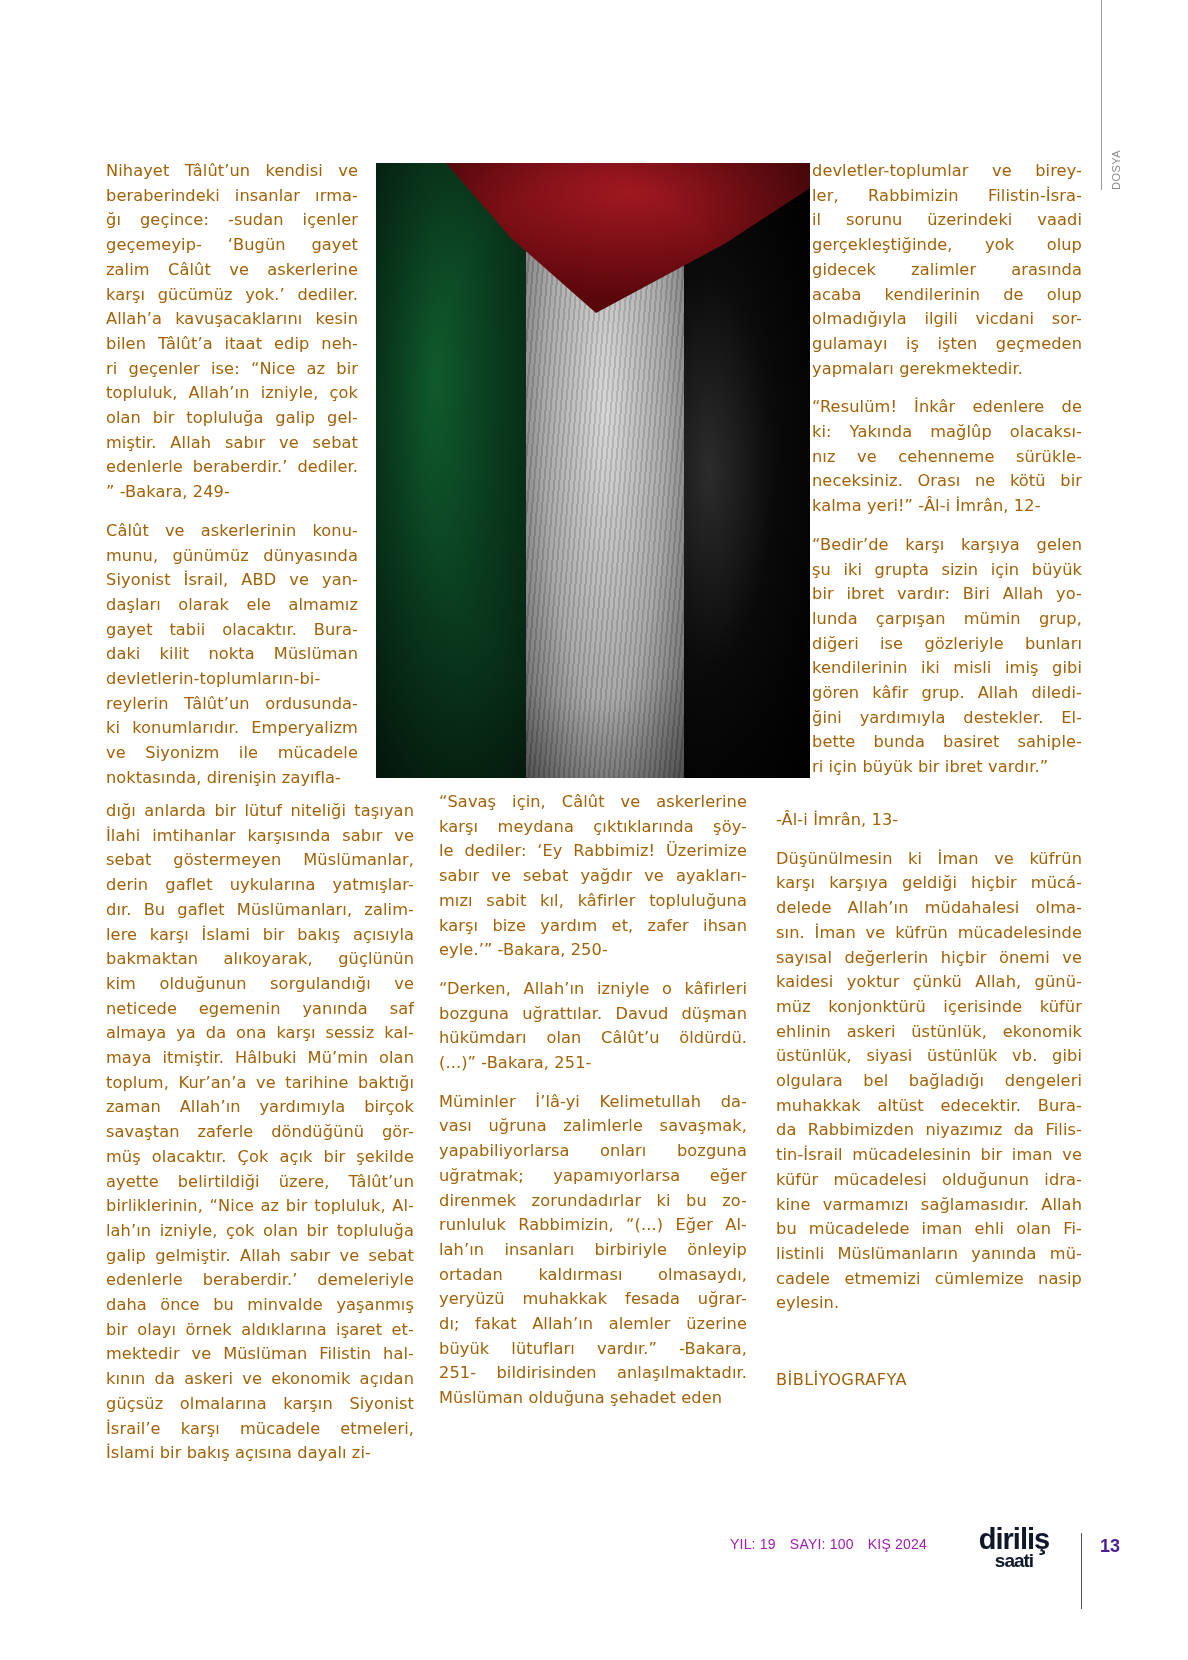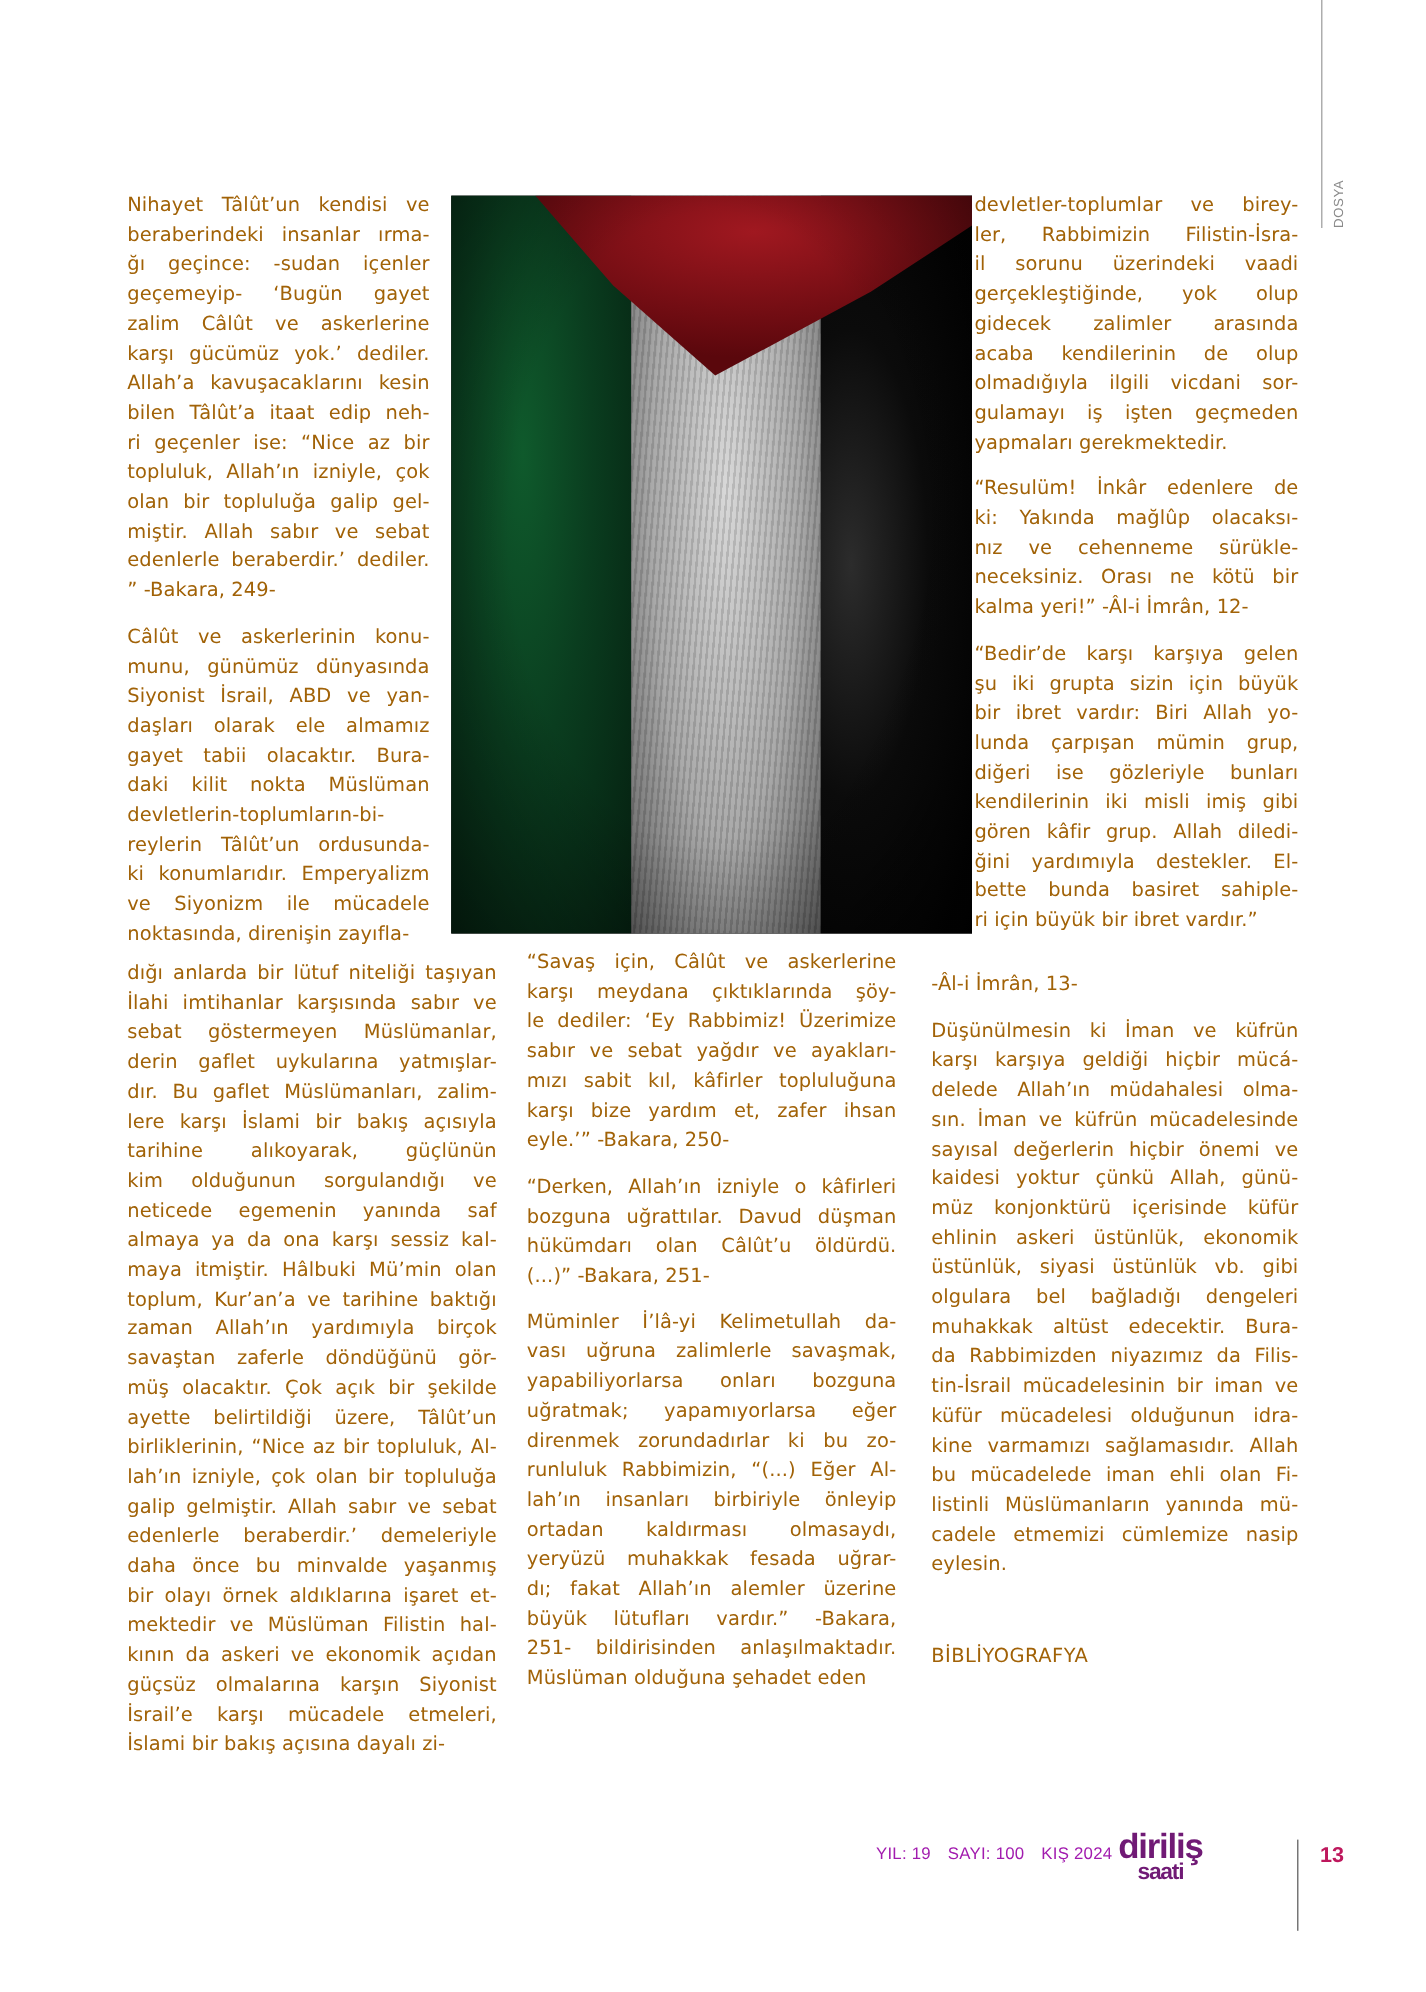--- a/index.html
+++ b/index.html
@@ -54,29 +54,29 @@
     transform: rotate(-90deg); transform-origin: left bottom; translate: 13px 0;
     font-size: 11px; color: #8a8a8a; font-family: "Liberation Sans", sans-serif; white-space: nowrap; letter-spacing: 0.5px;
   }
 
   .footer-meta {
     position: absolute; left: 730px; top: 1536px; font-size: 14px; color: #a21caf;
     font-family: "Liberation Sans", sans-serif; white-space: nowrap; letter-spacing: 0.2px;
   }
   .footer-meta span { margin-right: 10px; }
   .logo {
-    position: absolute; left: 921px; top: 1528px; width: 92px;
-    font-family: "Liberation Sans", sans-serif; font-weight: bold; color: #701a75;
+    position: absolute; left: 968px; top: 1528px; width: 92px;
+    font-family: "Liberation Sans", sans-serif; font-weight: bold; color: #0f172a;
     line-height: 22px; text-align: center; letter-spacing: -1px;
   }
   .logo .l1 { font-size: 29px; display: block; }
   .logo .l2 { font-size: 19px; display: block; }
   .footer-rule { position: absolute; left: 1081px; top: 1533px; width: 1px; height: 76px; background: #555; }
   .page-number {
-    position: absolute; left: 1100px; top: 1536px; font-size: 18px; font-weight: bold; color: #be185d;
+    position: absolute; left: 1100px; top: 1536px; font-size: 18px; font-weight: bold; color: #4c1d95;
     font-family: "Liberation Sans", sans-serif;
   }
   .biblio-title { letter-spacing: 0.4px; }
 </style>
 </head>
 <body>
 
 <div class="side-rule"></div>
 <div class="section-label-wrap">
   <span>DOSYA</span>
@@ -130,21 +130,21 @@
 </div>
 
 <div class="col" id="col1b">
   <p>
       <span class="line">dığı anlarda bir lütuf niteliği taşıyan</span>
       <span class="line">İlahi imtihanlar karşısında sabır ve</span>
       <span class="line">sebat göstermeyen Müslümanlar,</span>
       <span class="line">derin gaflet uykularına yatmışlar-</span>
       <span class="line">dır. Bu gaflet Müslümanları, zalim-</span>
       <span class="line">lere karşı İslami bir bakış açısıyla</span>
-      <span class="line">tarihine alıkoyarak, güçlünün</span>
+      <span class="line">bakmaktan alıkoyarak, güçlünün</span>
       <span class="line">kim olduğunun sorgulandığı ve</span>
       <span class="line">neticede egemenin yanında saf</span>
       <span class="line">almaya ya da ona karşı sessiz kal-</span>
       <span class="line">maya itmiştir. Hâlbuki Mü’min olan</span>
       <span class="line">toplum, Kur’an’a ve tarihine baktığı</span>
       <span class="line">zaman Allah’ın yardımıyla birçok</span>
       <span class="line">savaştan zaferle döndüğünü gör-</span>
       <span class="line">müş olacaktır. Çok açık bir şekilde</span>
       <span class="line">ayette belirtildiği üzere, Tâlût’un</span>
       <span class="line">birliklerinin, “Nice az bir topluluk, Al-</span>

